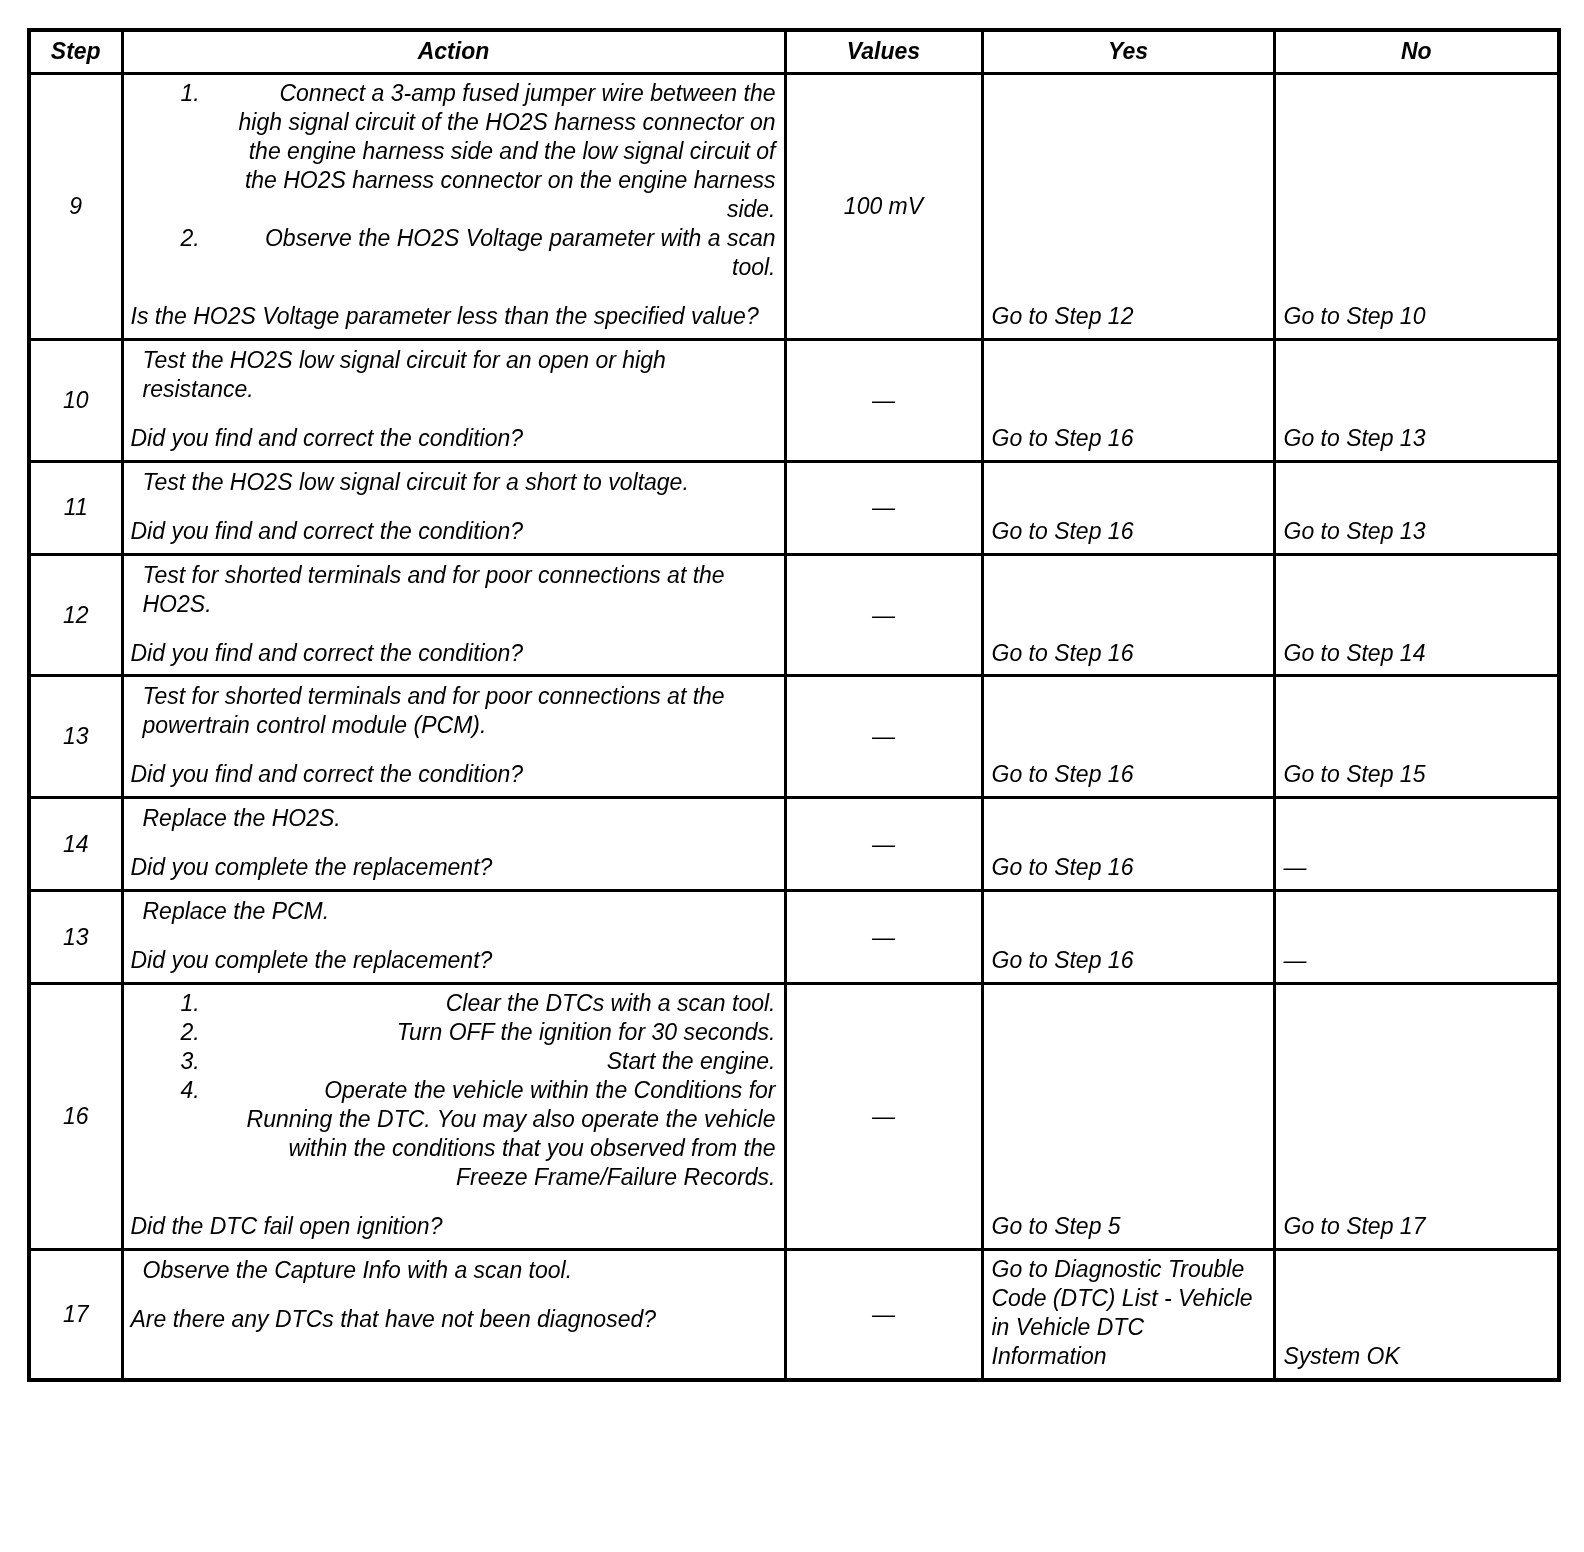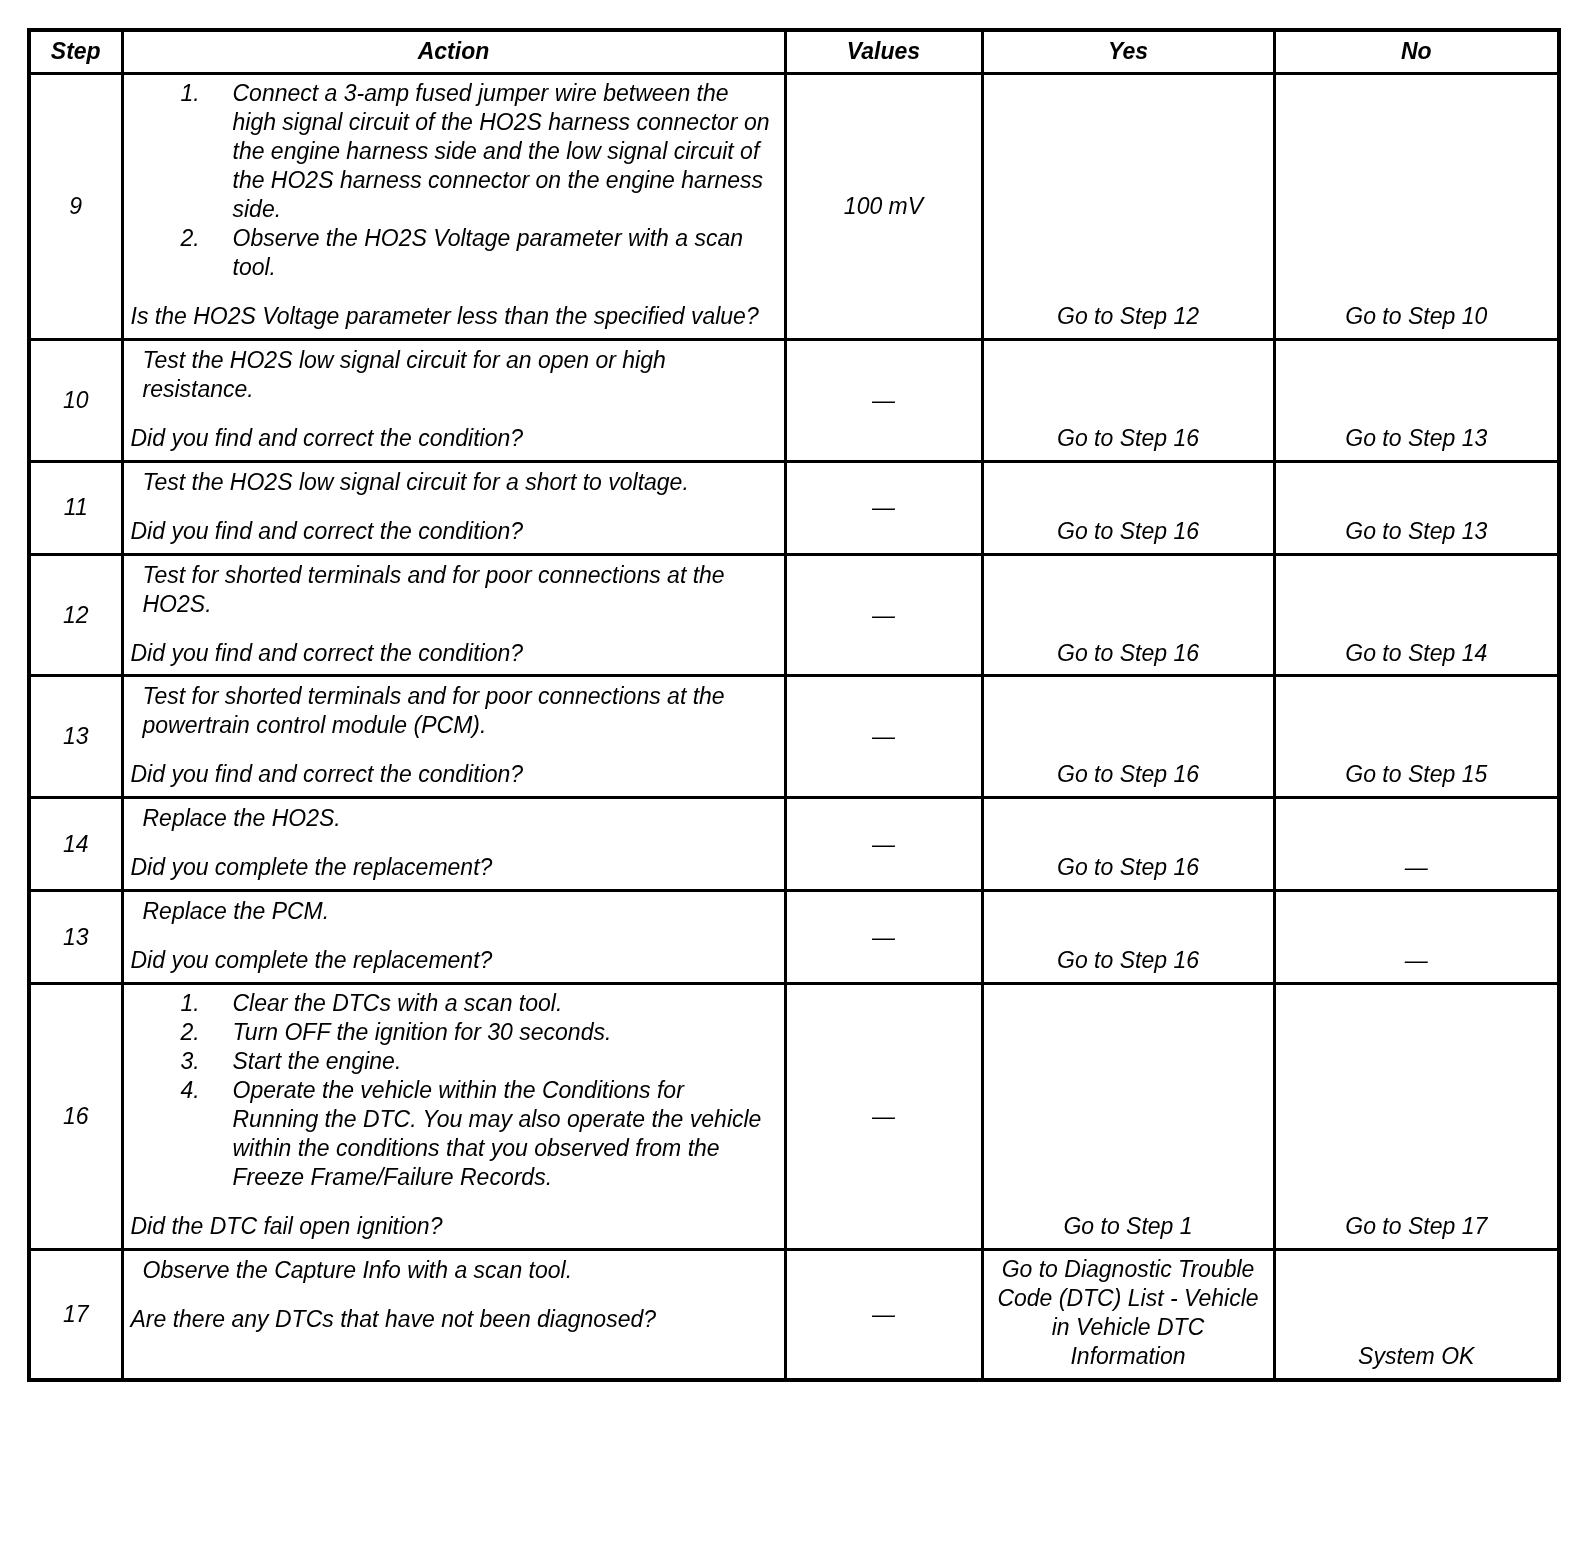--- a/index.html
+++ b/index.html
@@ -36,31 +36,31 @@
     vertical-align: middle;
     padding: 4px 2px;
   }
   td.action-cell {
     vertical-align: top;
     padding: 3px 8px 7px 7px;
   }
   .num-list { padding-top: 1px; }
   .num-item { display: flex; padding-left: 50px; }
   .num { flex: 0 0 52px; }
-  .item-text { flex: 1 1 auto; }
+  .item-text { flex: 1 1 auto; text-align: right; }
   .action-text { padding-top: 2px; margin-left: 12px; }
   .question { margin-top: 20px; }
 
   td.values-cell {
     text-align: center;
     vertical-align: middle;
     padding: 4px 21px;
   }
   td.yes-cell, td.no-cell {
-    text-align: center;
+    text-align: left;
     vertical-align: bottom;
     padding: 4px 8px 7px;
   }
 </style>
 </head>
 <body>
 
 <div class="page">
   <table class="diag">
     <colgroup>
@@ -176,21 +176,21 @@
                 <span class="item-text">Start the engine.</span>
               </div>
               <div class="num-item">
                 <span class="num">4.</span>
                 <span class="item-text">Operate the vehicle within the Conditions for Running the DTC. You may also operate the vehicle within the conditions that you observed from the Freeze Frame/Failure Records.</span>
               </div>
             </div>
             <div class="question">Did the DTC fail open ignition?</div>
           </td>
           <td class="values-cell">—</td>
-          <td class="yes-cell">Go to Step 1</td>
+          <td class="yes-cell">Go to Step 5</td>
           <td class="no-cell">Go to Step 17</td>
         </tr>
         <tr>
           <td class="step-cell">17</td>
           <td class="action-cell">
             <div class="action-text">Observe the Capture Info with a scan tool.</div>
             <div class="question">Are there any DTCs that have not been diagnosed?</div>
           </td>
           <td class="values-cell">—</td>
           <td class="yes-cell">Go to Diagnostic Trouble Code (DTC) List - Vehicle in Vehicle DTC Information</td>

